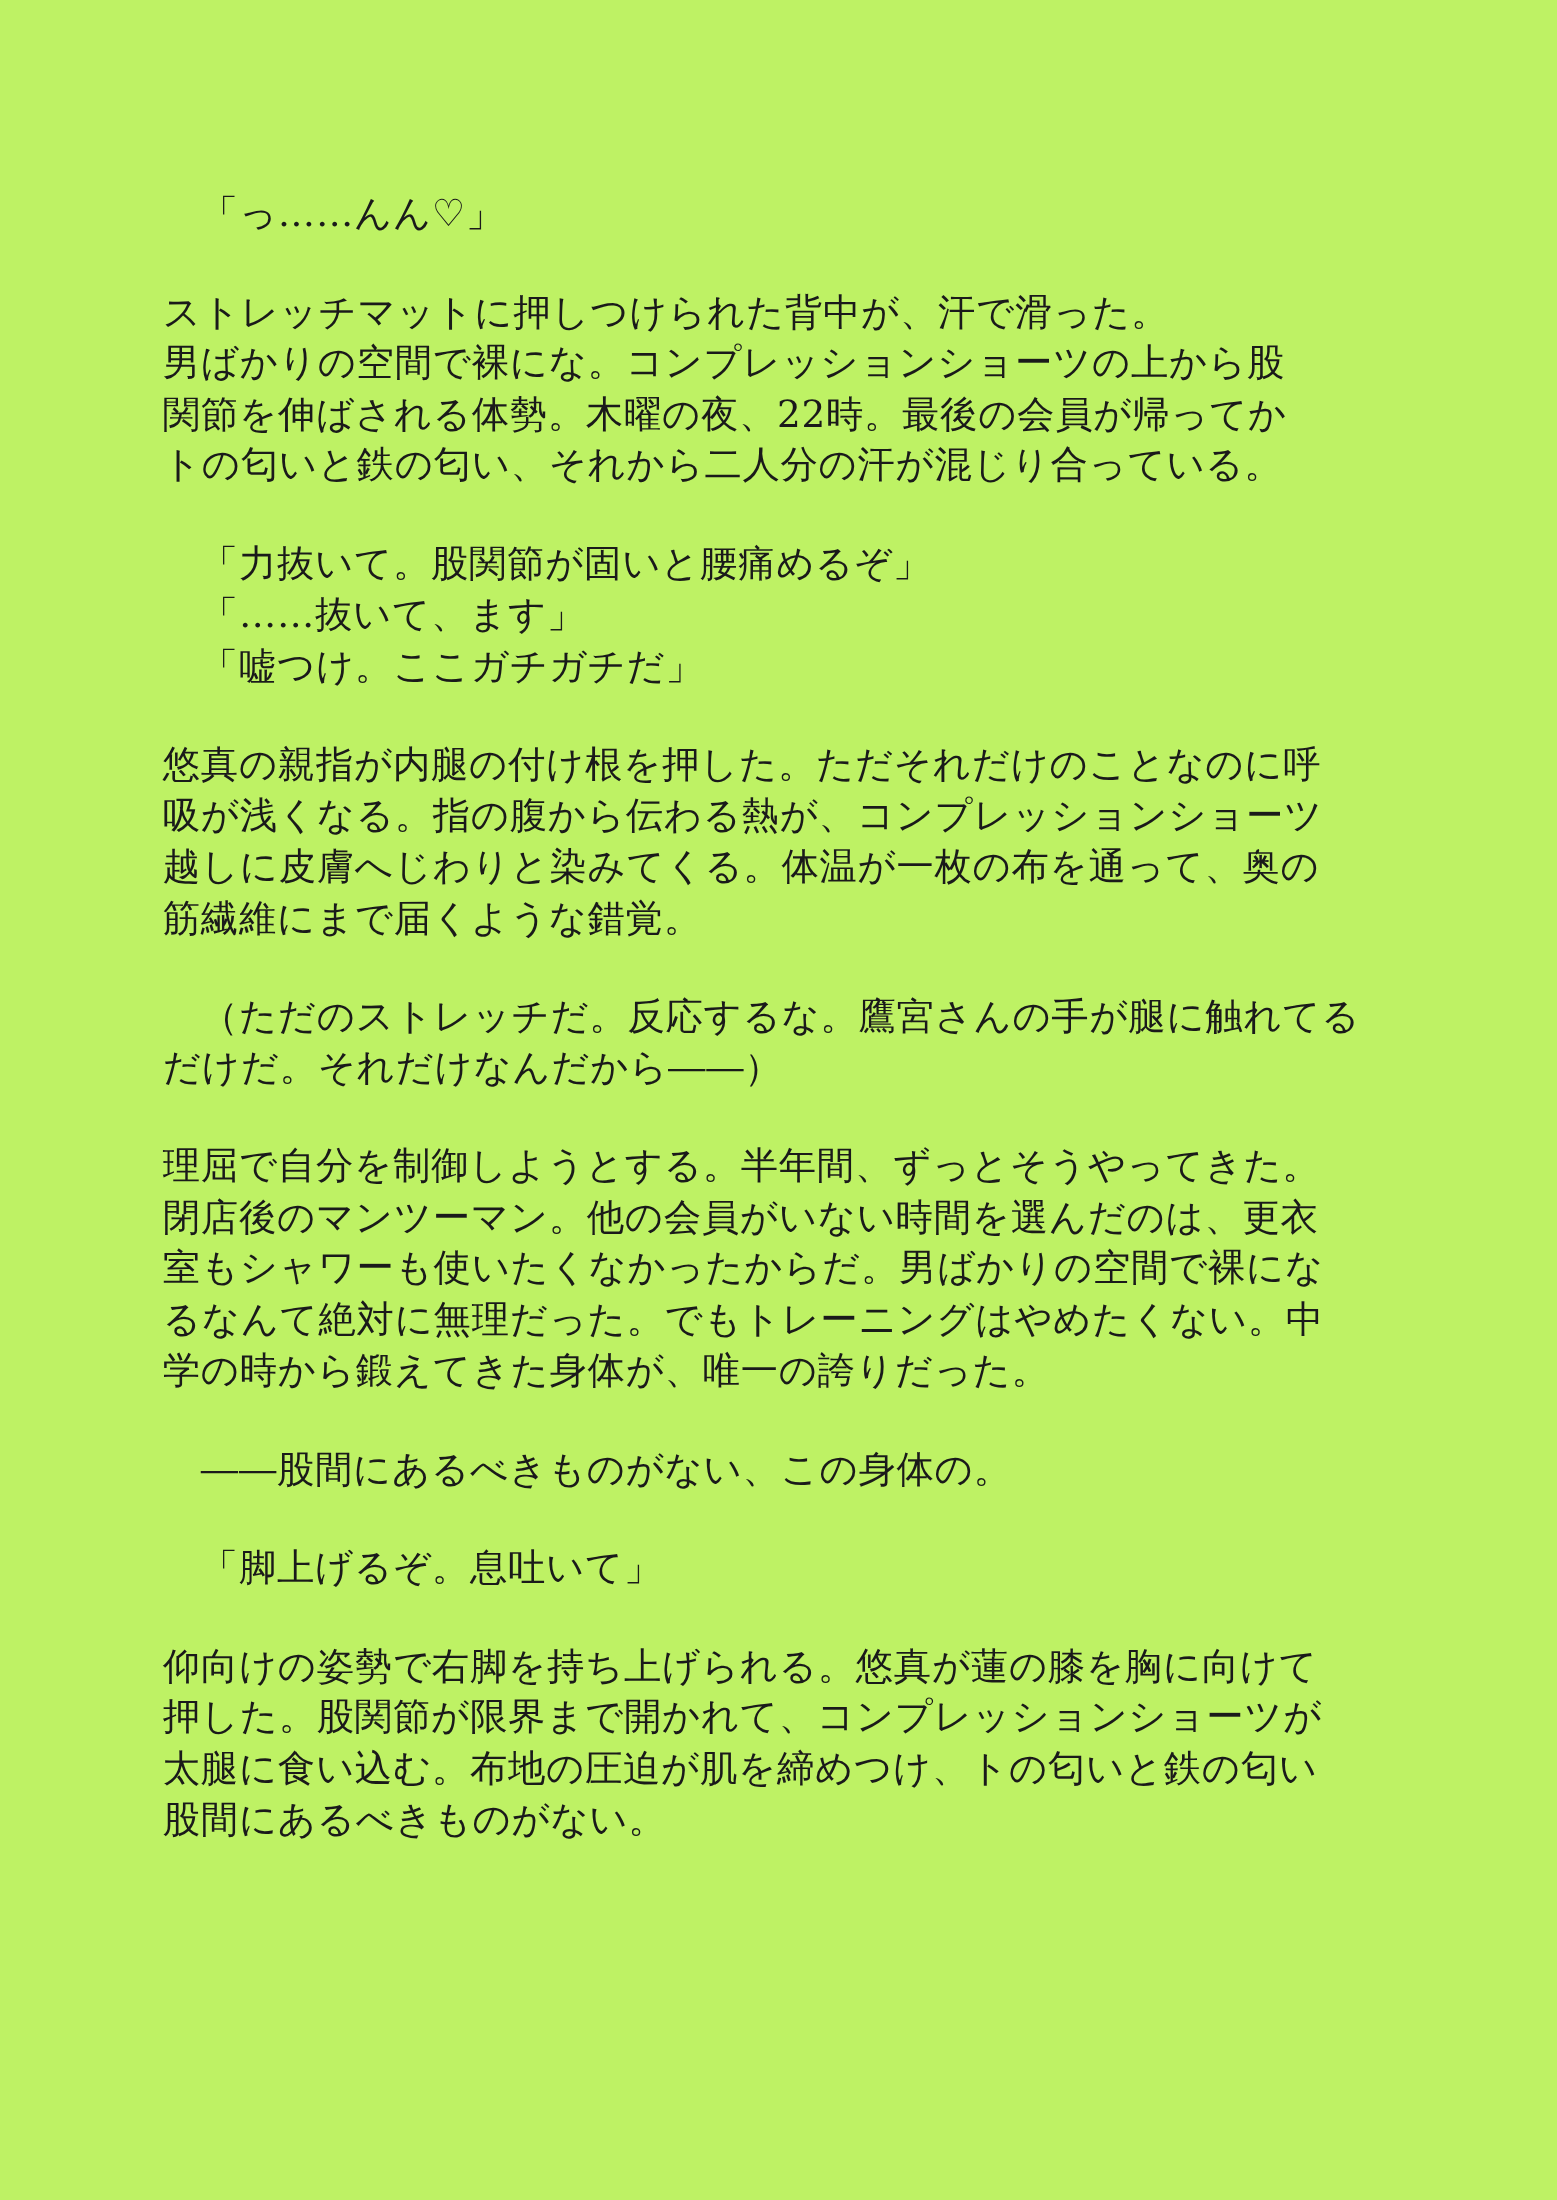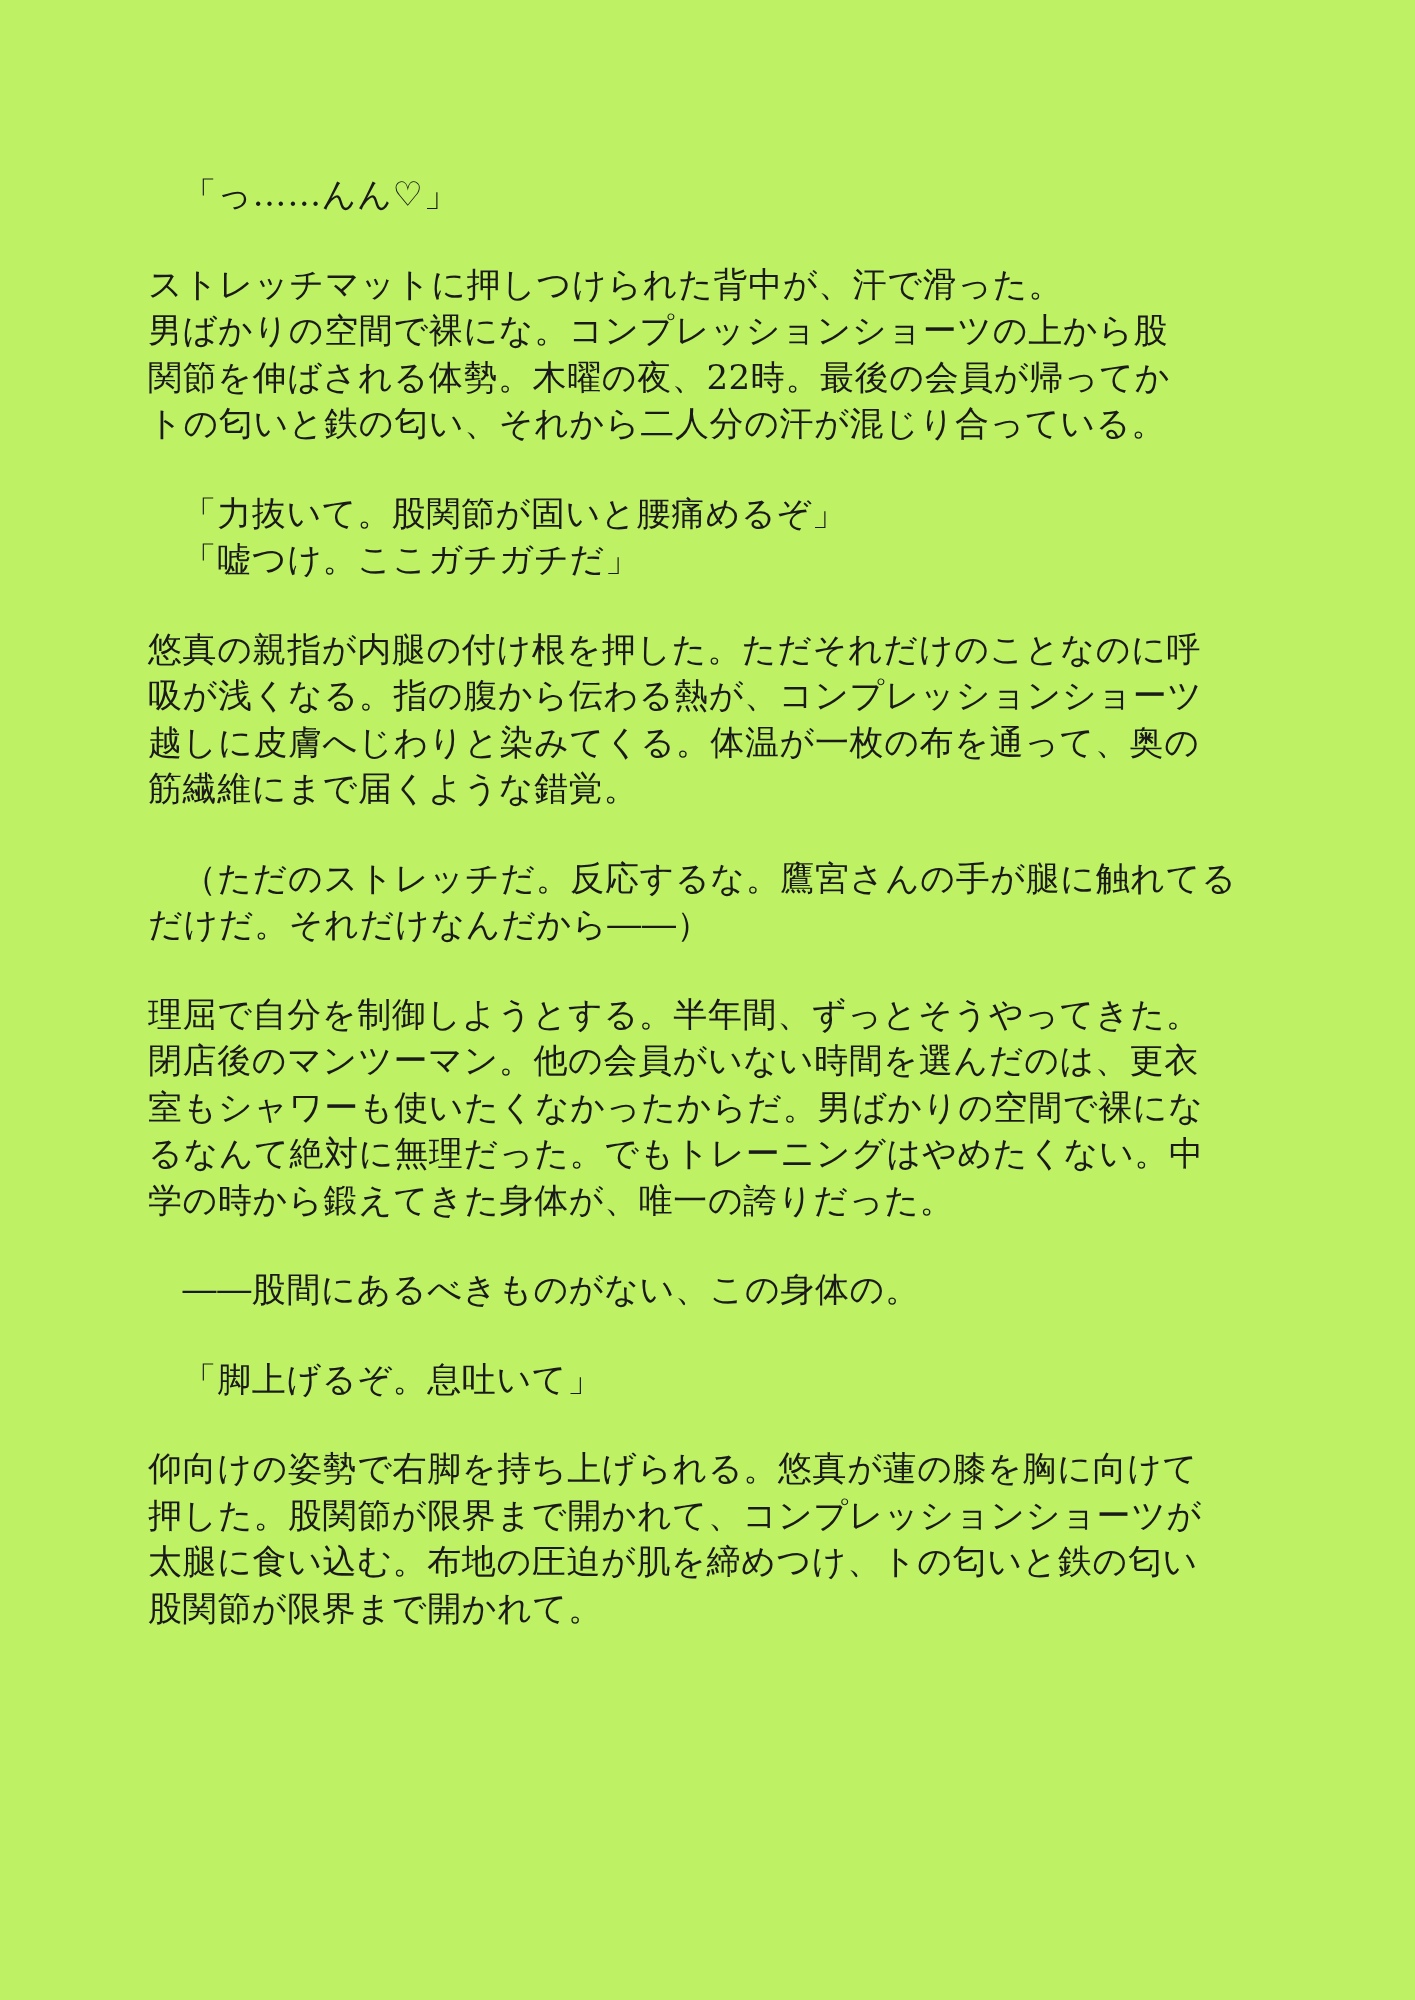--- a/index.html
+++ b/index.html
@@ -47,20 +47,21 @@
         <div class="line">　「っ……んん♡」</div>
       </div>
       <div class="block">
         <div class="line">ストレッチマットに押しつけられた背中が、汗で滑った。</div>
         <div class="line">男ばかりの空間で裸にな。コンプレッションショーツの上から股</div>
         <div class="line">関節を伸ばされる体勢。木曜の夜、22時。最後の会員が帰ってか</div>
         <div class="line">トの匂いと鉄の匂い、それから二人分の汗が混じり合っている。</div>
       </div>
       <div class="block">
         <div class="line">　「力抜いて。股関節が固いと腰痛めるぞ」</div>
+        <div class="line">　「……抜いて、ます」</div>
         <div class="line">　「嘘つけ。ここガチガチだ」</div>
       </div>
       <div class="block">
         <div class="line">悠真の親指が内腿の付け根を押した。ただそれだけのことなのに呼</div>
         <div class="line">吸が浅くなる。指の腹から伝わる熱が、コンプレッションショーツ</div>
         <div class="line">越しに皮膚へじわりと染みてくる。体温が一枚の布を通って、奥の</div>
         <div class="line">筋繊維にまで届くような錯覚。</div>
       </div>
       <div class="block">
         <div class="line">　（ただのストレッチだ。反応するな。鷹宮さんの手が腿に触れてる</div>
@@ -76,16 +77,16 @@
       <div class="block">
         <div class="line">　――股間にあるべきものがない、この身体の。</div>
       </div>
       <div class="block">
         <div class="line">　「脚上げるぞ。息吐いて」</div>
       </div>
       <div class="block">
         <div class="line">仰向けの姿勢で右脚を持ち上げられる。悠真が蓮の膝を胸に向けて</div>
         <div class="line">押した。股関節が限界まで開かれて、コンプレッションショーツが</div>
         <div class="line">太腿に食い込む。布地の圧迫が肌を締めつけ、トの匂いと鉄の匂い</div>
-        <div class="line">股関節が限界まで開かれて。</div>
+        <div class="line">股間にあるべきものがない。</div>
       </div>
     </div>
 </div>
 
 </body></html>

